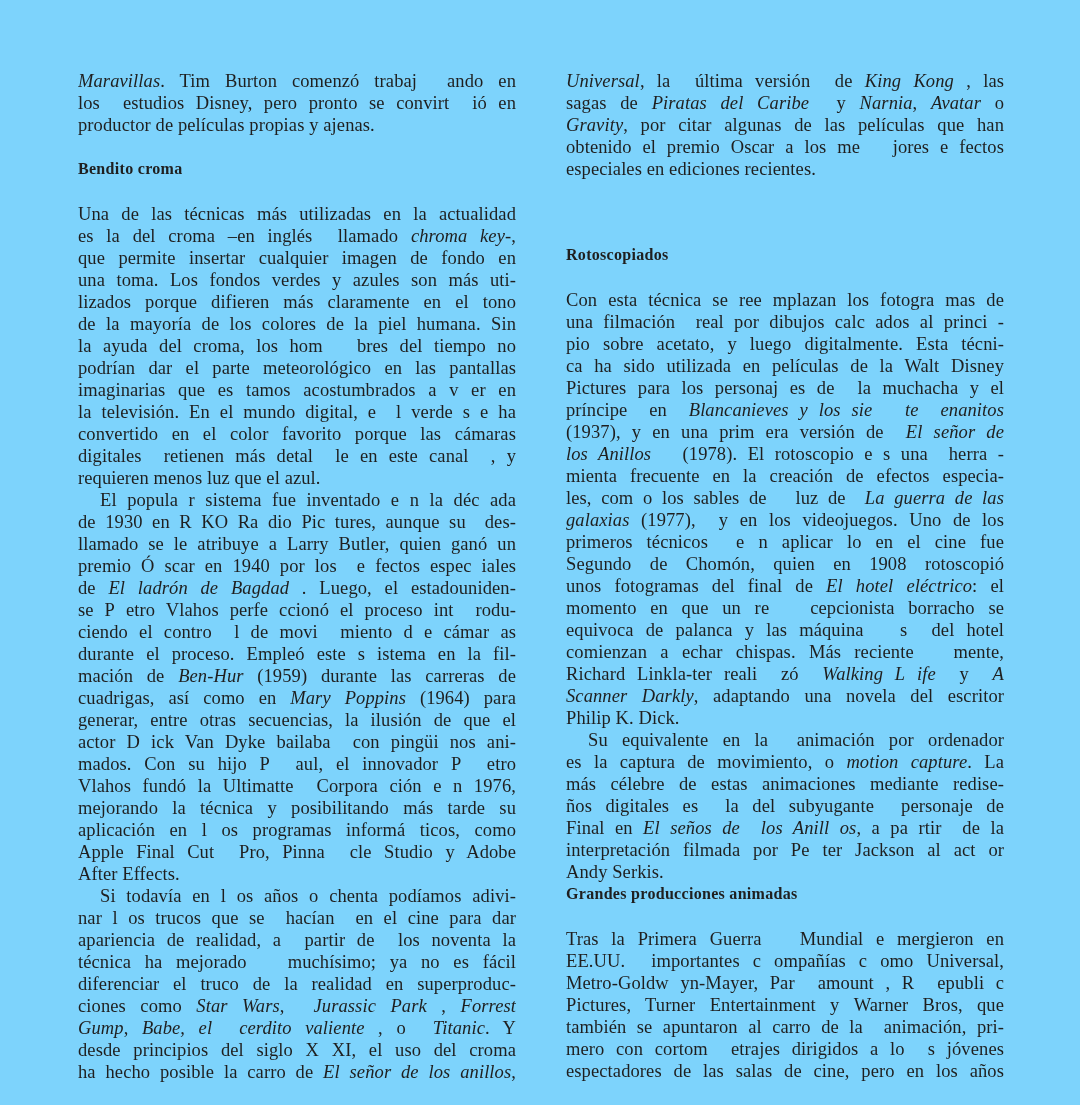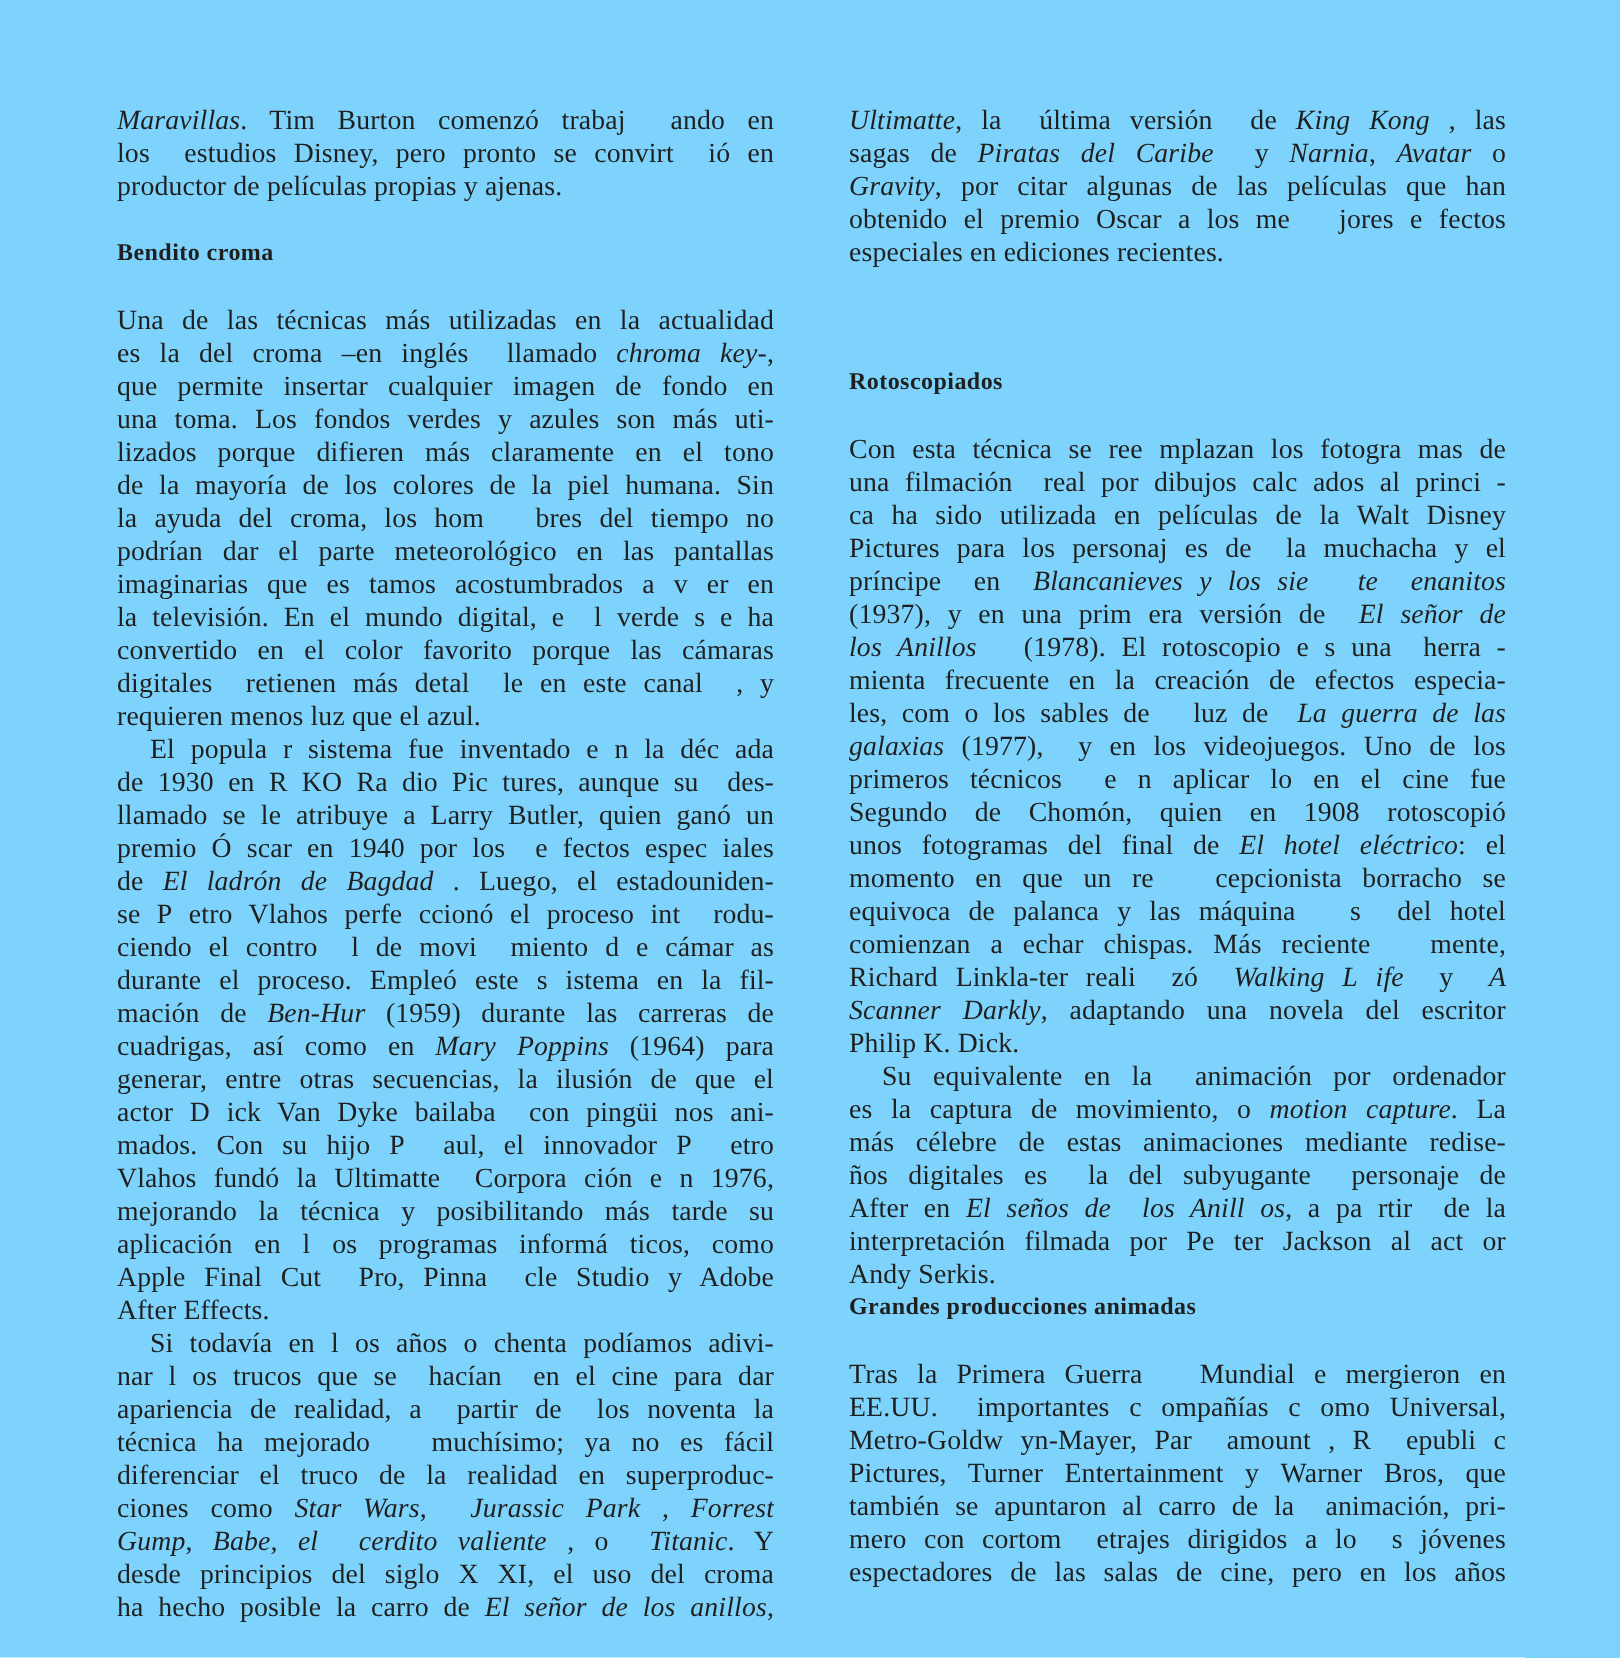--- a/index.html
+++ b/index.html
@@ -78,30 +78,31 @@
           <div class="line"><span class="rm">técnica ha mejorado&nbsp;&nbsp; muchísimo; ya no es fácil</span></div>
           <div class="line"><span class="rm">diferenciar el truco de la realidad en superproduc-</span></div>
           <div class="line"><span class="rm">ciones como </span><span class="it">Star Wars</span><span class="rm">,&nbsp; </span><span class="it">Jurassic Park</span><span class="rm">&nbsp;, </span><span class="it">Forrest</span></div>
           <div class="line"><span class="it">Gump</span><span class="rm">, </span><span class="it">Babe, el&nbsp; cerdito valiente</span><span class="rm">&nbsp;, o&nbsp; </span><span class="it">Titanic</span><span class="rm">. Y</span></div>
           <div class="line"><span class="rm">desde principios del siglo X&nbsp;XI, el uso del croma</span></div>
           <div class="line"><span class="rm">ha hecho posible la carro de </span><span class="it">El señor de los anillos</span><span class="rm">,</span></div>
         </div>
       </div>
     <div class="col">
         <div class="para">
-          <div class="line"><span class="it">Ultimatte</span><span class="rm">, la&nbsp; última versión&nbsp; de </span><span class="it">King Kong</span><span class="rm">&nbsp;, las</span></div>
+          <div class="line"><span class="it">Universal</span><span class="rm">, la&nbsp; última versión&nbsp; de </span><span class="it">King Kong</span><span class="rm">&nbsp;, las</span></div>
           <div class="line"><span class="rm">sagas de </span><span class="it">Piratas del Caribe</span><span class="rm">&nbsp; y </span><span class="it">Narnia</span><span class="rm">, </span><span class="it">Avatar</span><span class="rm"> o</span></div>
           <div class="line"><span class="it">Gravity</span><span class="rm">, por citar algunas de las películas que han</span></div>
           <div class="line"><span class="rm">obtenido el premio Oscar a los me&nbsp;&nbsp; jores e&nbsp;fectos</span></div>
           <div class="line last"><span class="rm">especiales en ediciones recientes.</span></div>
         </div>
         <div class="heading" style="margin-top: 64px;">Rotoscopiados</div>
         <div class="para">
           <div class="line"><span class="rm">Con esta técnica se ree&nbsp;mplazan los fotogra&nbsp;mas de</span></div>
           <div class="line"><span class="rm">una filmación&nbsp; real por dibujos calc&nbsp;ados al princi&nbsp;-</span></div>
+          <div class="line"><span class="rm">pio sobre acetato, y luego digitalmente. Esta técni-</span></div>
           <div class="line"><span class="rm">ca ha sido utilizada en películas de la Walt Disney</span></div>
           <div class="line"><span class="rm">Pictures para los personaj&nbsp;es de&nbsp; la muchacha y el</span></div>
           <div class="line"><span class="rm">príncipe&nbsp; en&nbsp; </span><span class="it">Blancanieves y los sie</span><span class="rm">&nbsp;&nbsp; </span><span class="it">te&nbsp; enanitos</span></div>
           <div class="line"><span class="rm">(1937), y en una prim&nbsp;era versión de&nbsp; </span><span class="it">El señor de</span></div>
           <div class="line"><span class="it">los Anillos</span><span class="rm">&nbsp;&nbsp; (1978). El&nbsp;rotoscopio e&nbsp;s una&nbsp; herra&nbsp;-</span></div>
           <div class="line"><span class="rm">mienta frecuente en la&nbsp;creación de efectos especia-</span></div>
           <div class="line"><span class="rm">les, com&nbsp;o los sables de&nbsp;&nbsp; luz de&nbsp; </span><span class="it">La guerra de las</span></div>
           <div class="line"><span class="it">galaxias</span><span class="rm"> (1977),&nbsp; y en los videojuegos. Uno de los</span></div>
           <div class="line"><span class="rm">primeros técnicos&nbsp; e&nbsp;n aplicar&nbsp;lo en el cine fue</span></div>
           <div class="line"><span class="rm">Segundo de Chomón, quien en 1908 rotoscopió</span></div>
@@ -111,21 +112,21 @@
           <div class="line"><span class="rm">comienzan a echar chispas. Más reciente&nbsp;&nbsp; mente,</span></div>
           <div class="line"><span class="rm">Richard Linkla-ter reali&nbsp;&nbsp;zó&nbsp; </span><span class="it">Walking L&nbsp;ife</span><span class="rm">&nbsp; y&nbsp; </span><span class="it">A</span></div>
           <div class="line"><span class="it">Scanner Darkly</span><span class="rm">, adaptando una novela del escritor</span></div>
           <div class="line last"><span class="rm">Philip K. Dick.</span></div>
         </div>
         <div class="para">
           <div class="line ind"><span class="rm">Su equivalente en la&nbsp; animación por ordenador</span></div>
           <div class="line"><span class="rm">es la captura de movimiento, o </span><span class="it">motion capture</span><span class="rm">. La</span></div>
           <div class="line"><span class="rm">más célebre de estas animaciones mediante redise-</span></div>
           <div class="line"><span class="rm">ños digitales es&nbsp; la del subyugante&nbsp; personaje de</span></div>
-          <div class="line"><span class="rm">After en </span><span class="it">El seños de&nbsp; los Anill&nbsp;os</span><span class="rm">, a pa&nbsp;rtir&nbsp; de la</span></div>
+          <div class="line"><span class="rm">Final en </span><span class="it">El seños de&nbsp; los Anill&nbsp;os</span><span class="rm">, a pa&nbsp;rtir&nbsp; de la</span></div>
           <div class="line"><span class="rm">interpretación filmada por Pe&nbsp;ter Jackson al act&nbsp;or</span></div>
           <div class="line last"><span class="rm">Andy Serkis.</span></div>
         </div>
         <div class="heading" style="margin-top: 0;">Grandes producciones animadas</div>
         <div class="para">
           <div class="line"><span class="rm">Tras la Primera Guerra&nbsp;&nbsp; Mundial e&nbsp;mergieron en</span></div>
           <div class="line"><span class="rm">EE.UU.&nbsp; importantes c&nbsp;ompañías c&nbsp;omo Universal,</span></div>
           <div class="line"><span class="rm">Metro-Goldw&nbsp;yn-Mayer, Par&nbsp;&nbsp;amount&nbsp;, R&nbsp;&nbsp;epubli&nbsp;c</span></div>
           <div class="line"><span class="rm">Pictures, Turner Entertainment y&nbsp;Warner Bros, que</span></div>
           <div class="line"><span class="rm">también se apuntaron al carro de la&nbsp; animación, pri-</span></div>

